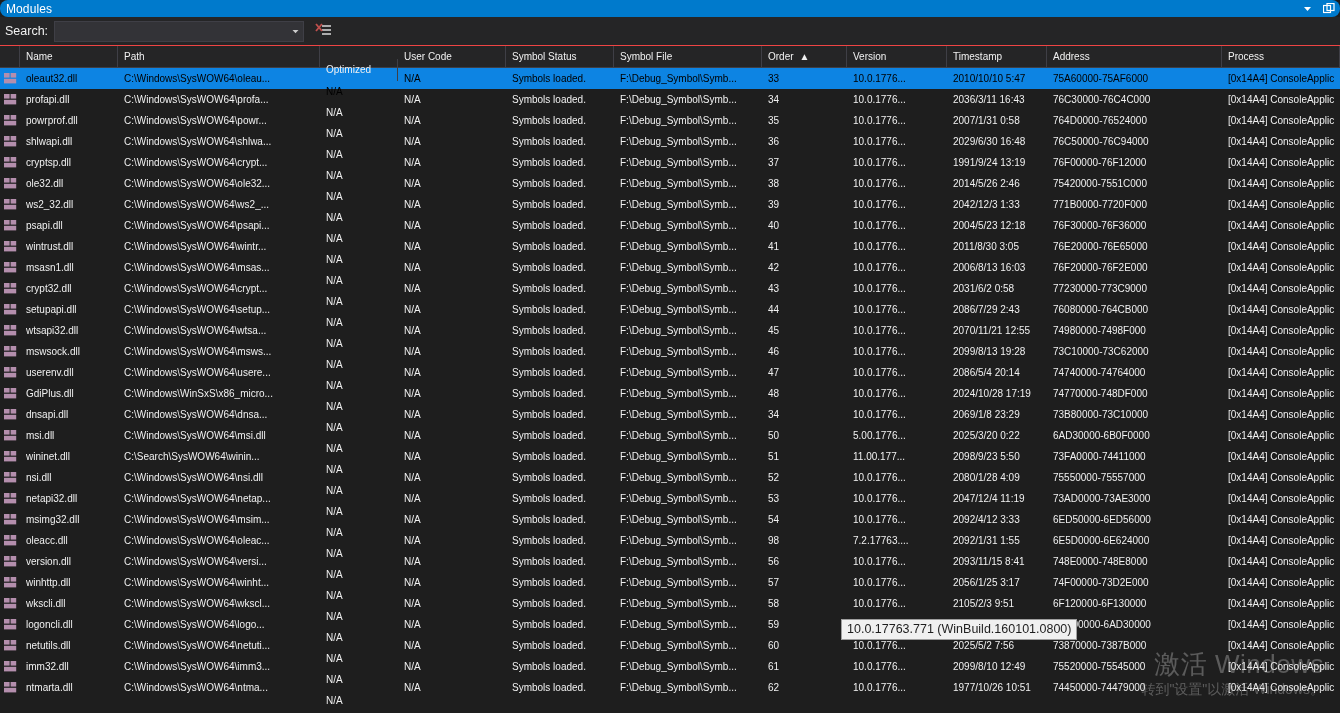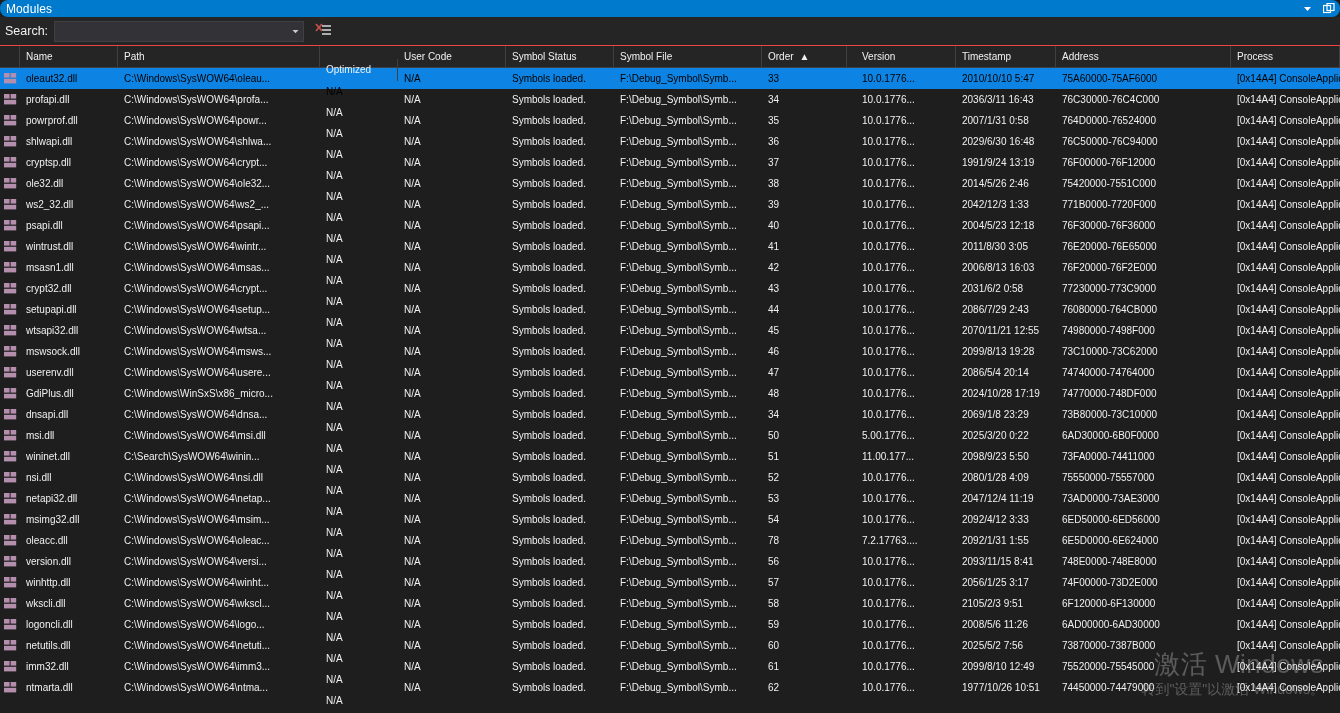--- a/index.html
+++ b/index.html
@@ -121,21 +121,21 @@
   }
   
   .c-icon  { flex: 0 0 20px; padding-left: 4px; }
   .c-name  { flex: 0 0 98px; }
   .c-path  { flex: 0 0 202px; }
   .c-opt   { flex: 0 0 78px; margin-top: 26px; }
   .c-user  { flex: 0 0 108px; }
   .c-sym   { flex: 0 0 108px; }
   .c-file  { flex: 0 0 148px; }
   .c-order { flex: 0 0 85px; }
-  .c-ver   { flex: 0 0 100px; margin-left: 9px; }
+  .c-ver   { flex: 0 0 100px; }
   .c-time  { flex: 0 0 100px; }
   .c-addr  { flex: 0 0 175px; }
   .c-proc  { flex: 1 1 auto; }
 
   .header-row .c-icon { border-right: 1px solid #3f3f46; }
 
   .row.selected {
     background: #0d84e3;
     color: #ffffff;
   }
@@ -695,21 +695,21 @@
               <rect x="6.6" y="0" width="5.6" height="4.6" fill="#b48ead"></rect>
               <rect x="0" y="5.8" width="12.2" height="4.6" fill="#b48ead"></rect>
             </svg>
           </div>
           <div class="cell c-name">oleacc.dll</div>
           <div class="cell c-path">C:\Windows\SysWOW64\oleac...</div>
           <div class="cell c-opt">N/A</div>
           <div class="cell c-user">N/A</div>
           <div class="cell c-sym">Symbols loaded.</div>
           <div class="cell c-file">F:\Debug_Symbol\Symb...</div>
-          <div class="cell c-order">78</div>
+          <div class="cell c-order">98</div>
           <div class="cell c-ver">7.2.17763....</div>
           <div class="cell c-time">2092/1/31 1:55</div>
           <div class="cell c-addr">6E5D0000-6E624000</div>
           <div class="cell c-proc">[0x14A4] ConsoleApplic</div>
         </div>
         <div class="row">
           <div class="cell c-icon">
             <svg class="mod-icon" viewBox="0 0 13 11">
               <rect x="0" y="0" width="5.6" height="4.6" fill="#b48ead"></rect>
               <rect x="6.6" y="0" width="5.6" height="4.6" fill="#b48ead"></rect>
@@ -843,20 +843,21 @@
           <div class="cell c-sym">Symbols loaded.</div>
           <div class="cell c-file">F:\Debug_Symbol\Symb...</div>
           <div class="cell c-order">62</div>
           <div class="cell c-ver">10.0.1776...</div>
           <div class="cell c-time">1977/10/26 10:51</div>
           <div class="cell c-addr">74450000-74479000</div>
           <div class="cell c-proc">[0x14A4] ConsoleApplic</div>
         </div>
       </div>
 
+    <div class="tooltip">10.0.17763.771 (WinBuild.160101.0800)</div>
 
     <div class="watermark">
       <div class="wm1">激活 Windows</div>
       <div class="wm2">转到"设置"以激活 Windows。</div>
     </div>
   </div>
 
 </div>
 
 </body></html>

